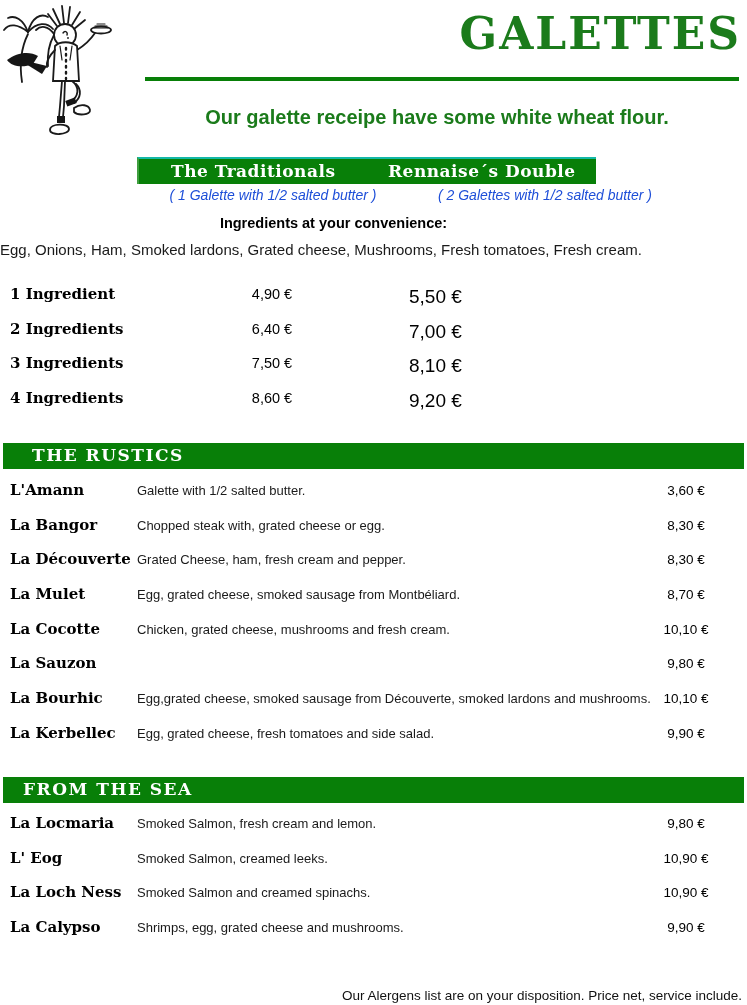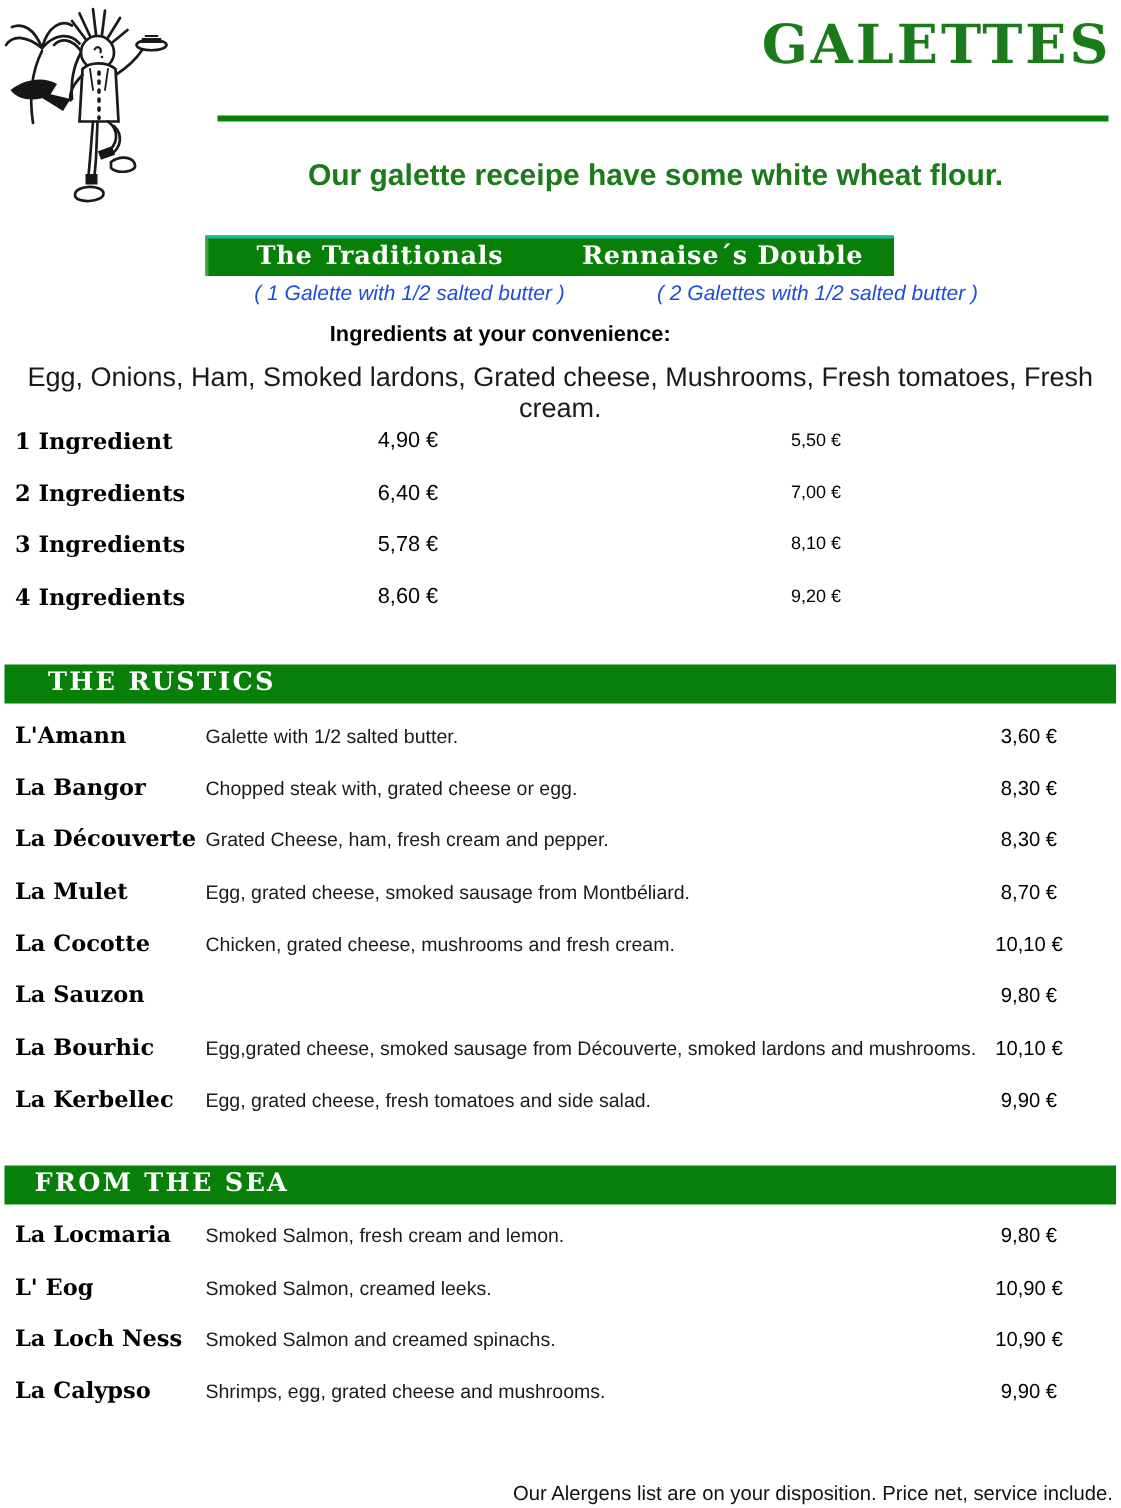--- a/index.html
+++ b/index.html
@@ -7,21 +7,21 @@
   .page {
     position:relative; width:747px; height:1005px; margin:0 auto;
     background:#fff; overflow:hidden;
     font-family:"Liberation Sans", sans-serif; color:#000;
   }
   
   .chef-art { position:absolute; left:2px; top:4px; width:118px; height:138px; }
   .menu-title {
     position:absolute; top:12px; right:6px;
     font-family:"DejaVu Serif", serif; font-weight:bold;
-    font-size:36px; line-height:1; letter-spacing:2px;
+    font-size:44px; line-height:1; letter-spacing:2px;
     color:var(--title-green);
   }
   .title-divider {
     position:absolute; left:145px; right:8px; top:77px; height:4px;
     background:var(--green);
   }
   .menu-subtitle {
     position:absolute; left:145px; width:584px; top:106px;
     text-align:center; font-weight:bold; font-size:20px;
     color:var(--title-green);
@@ -37,32 +37,32 @@
     font-family:"DejaVu Serif", serif; font-weight:bold; font-size:17px;
     color:#fff; letter-spacing:.5px;
   }
   .col-notes { position:absolute; left:137px; top:187px; width:544px; display:flex; }
   .col-note { flex:1; text-align:center; font-style:italic; font-size:14px; color:#1d4ed8; }
   .ingredients-heading {
     position:absolute; left:0; top:215px; width:667px; text-align:center;
     font-weight:bold; font-size:14.5px;
   }
   .ingredients-list {
-    position:absolute; left:0; top:241px; width:747px; text-align:center;
-    font-size:18px; color:#1a1a1a;
+    position:absolute; left:0; top:241px; width:747px; 
+    font-size:15px; color:#1a1a1a;
   }
   
   .pricing-table { position:absolute; left:0; top:285px; width:747px; }
   .p-row { position:relative; height:34.7px; }
   .p-label {
     position:absolute; left:10px; top:0;
     font-family:"DejaVu Serif", serif; font-weight:bold; font-size:15px;
   }
   .p-col1 { position:absolute; left:137px; width:270px; top:1px; text-align:center; font-size:14.5px; }
-  .p-col2 { position:absolute; left:409px; width:270px; top:1px; text-align:center; font-size:12px; }
+  .p-col2 { position:absolute; left:409px; width:270px; top:1px; text-align:left; font-size:19px; }
   
   .section-bar {
     position:absolute; left:3px; width:741px; height:26px;
     background:var(--green);
     color:#fff; font-family:"DejaVu Serif", serif; font-weight:bold;
     font-size:17px; letter-spacing:1.5px; line-height:25px; padding-left:20px;
   }
   .bar-rustics { top:443px;padding-left:29px; }
   .bar-sea { top:777px; }
   .menu-items { position:absolute; left:0; width:747px; }
@@ -160,21 +160,21 @@
       <div class="p-col1">4,90 €</div>
       <div class="p-col2">5,50 €</div>
     </div>
     <div class="p-row">
       <div class="p-label">2 Ingredients</div>
       <div class="p-col1">6,40 €</div>
       <div class="p-col2">7,00 €</div>
     </div>
     <div class="p-row">
       <div class="p-label">3 Ingredients</div>
-      <div class="p-col1">5,78 €</div>
+      <div class="p-col1">7,50 €</div>
       <div class="p-col2">8,10 €</div>
     </div>
     <div class="p-row">
       <div class="p-label">4 Ingredients</div>
       <div class="p-col1">8,60 €</div>
       <div class="p-col2">9,20 €</div>
     </div>
   </div>
 
   <div class="section-bar bar-rustics">

